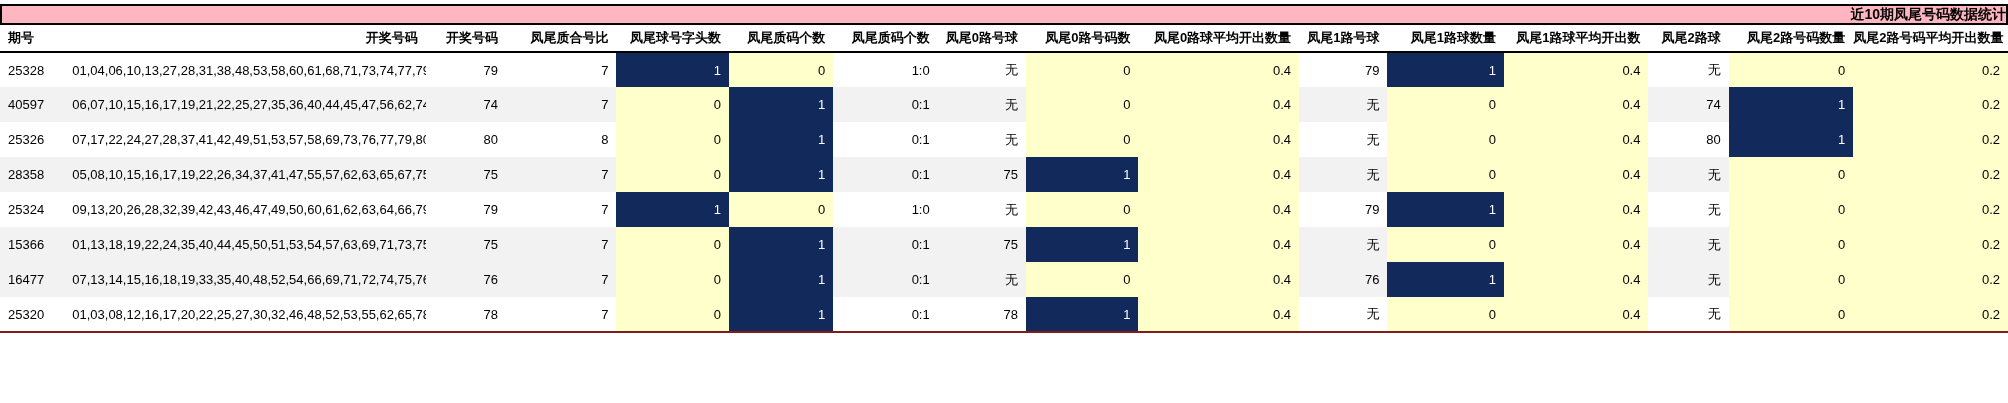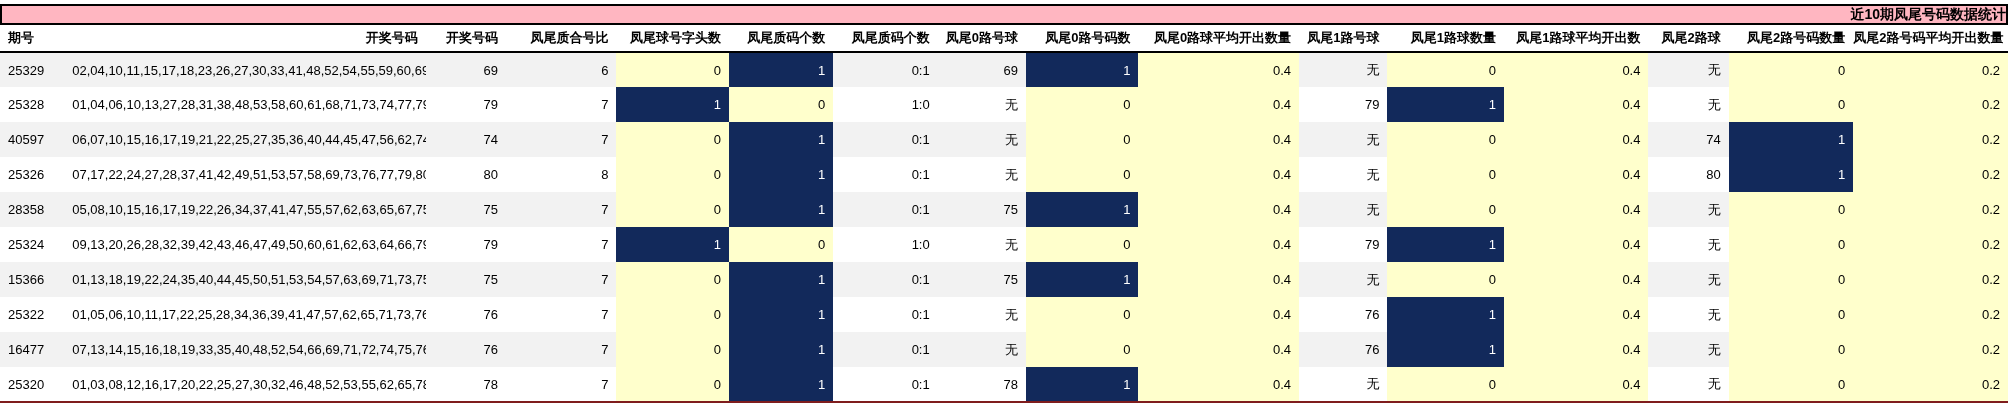--- a/index.html
+++ b/index.html
@@ -101,38 +101,20 @@
         <th>凤尾0路球平均开出数量</th>
         <th>凤尾1路号球</th>
         <th>凤尾1路球数量</th>
         <th>凤尾1路球平均开出数</th>
         <th>凤尾2路球</th>
         <th>凤尾2路号码数量</th>
         <th>凤尾2路号码平均开出数量</th>
       </tr>
   </thead>
   <tbody id="table-body">
-      <tr class="alt">
-        <td class="col-left">25329</td>
-        <td class="col-left">02,04,10,11,15,17,18,23,26,27,30,33,41,48,52,54,55,59,60,69</td>
-        <td>69</td>
-        <td>6</td>
-        <td class="soft">0</td>
-        <td class="hl">1</td>
-        <td>0:1</td>
-        <td>69</td>
-        <td class="hl">1</td>
-        <td class="soft">0.4</td>
-        <td>无</td>
-        <td class="soft">0</td>
-        <td class="soft">0.4</td>
-        <td>无</td>
-        <td class="soft">0</td>
-        <td class="soft">0.2</td>
-      </tr>
       <tr>
         <td class="col-left">25328</td>
         <td class="col-left">01,04,06,10,13,27,28,31,38,48,53,58,60,61,68,71,73,74,77,79</td>
         <td>79</td>
         <td>7</td>
         <td class="hl">1</td>
         <td class="soft">0</td>
         <td>1:0</td>
         <td>无</td>
         <td class="soft">0</td>
@@ -227,38 +209,20 @@
         <td>75</td>
         <td class="hl">1</td>
         <td class="soft">0.4</td>
         <td>无</td>
         <td class="soft">0</td>
         <td class="soft">0.4</td>
         <td>无</td>
         <td class="soft">0</td>
         <td class="soft">0.2</td>
       </tr>
-      <tr>
-        <td class="col-left">25322</td>
-        <td class="col-left">01,05,06,10,11,17,22,25,28,34,36,39,41,47,57,62,65,71,73,76</td>
-        <td>76</td>
-        <td>7</td>
-        <td class="soft">0</td>
-        <td class="hl">1</td>
-        <td>0:1</td>
-        <td>无</td>
-        <td class="soft">0</td>
-        <td class="soft">0.4</td>
-        <td>76</td>
-        <td class="hl">1</td>
-        <td class="soft">0.4</td>
-        <td>无</td>
-        <td class="soft">0</td>
-        <td class="soft">0.2</td>
-      </tr>
       <tr class="alt">
         <td class="col-left">16477</td>
         <td class="col-left">07,13,14,15,16,18,19,33,35,40,48,52,54,66,69,71,72,74,75,76</td>
         <td>76</td>
         <td>7</td>
         <td class="soft">0</td>
         <td class="hl">1</td>
         <td>0:1</td>
         <td>无</td>
         <td class="soft">0</td>

